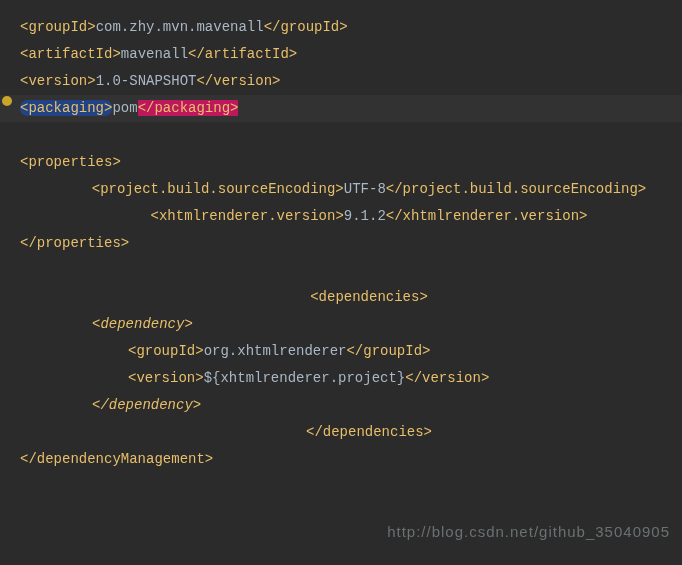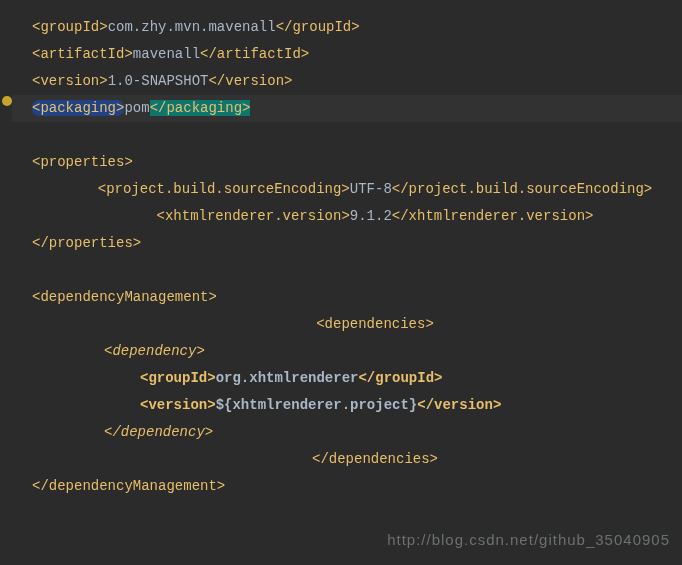--- a/index.html
+++ b/index.html
@@ -8,42 +8,42 @@
       font-family: 'Courier New', Consolas, monospace;
       font-size: 14px;
       line-height: 27px;
       color: #a9b7c6;
       padding: 14px 0;
       width: 682px;
       height: 565px;
       overflow: hidden;
       position: relative;
     }
-    .line { padding-left: 20px; white-space: pre; margin-left: 12px; }
+    .line { padding-left: 20px; white-space: pre; }
     .tag { color: #e8bf6a; }
     .text { color: #a9b7c6; }
     .indent1 { padding-left: 56px; text-align: center; }
     .indent2 { padding-left: 92px; font-style: italic; }
-    .indent3 { padding-left: 128px; font-weight: bold; }
+    .indent3 { padding-left: 128px; }
     .hl-line { background: #323232; display: inline-block; width: 100%; }
     .sel { background: #214283; border-radius: 7px; }
-    .sel2 { background: #0f766e; text-align: center; }
+    .sel2 { background: #be185d; text-align: center; }
     .gutter-mark {
       position: absolute;
       left: 2px;
       top: 96px;
       width: 10px;
       height: 10px;
       background: #c9a52c;
       border-radius: 50%;
     }
     .watermark {
       position: absolute;
       right: 12px;
-      bottom: 12px;
+      bottom: 20px;
       color: #6b7073;
       font-size: 15px;
       letter-spacing: 1px;
       font-family: sans-serif;
     }
     .blank { height: 27px; }
   </style>
 </head>
 <body>
 
@@ -64,21 +64,20 @@
 <div class="line"><span class="tag">&lt;properties&gt;</span></div>
 
 <div class="line indent1"><span class="tag">&lt;project.build.sourceEncoding&gt;</span><span class="text">UTF-8</span><span class="tag">&lt;/project.build.sourceEncoding&gt;</span></div>
 
 <div class="line indent1"><span class="tag">&lt;xhtmlrenderer.version&gt;</span><span class="text">9.1.2</span><span class="tag">&lt;/xhtmlrenderer.version&gt;</span></div>
 
 <div class="line"><span class="tag">&lt;/properties&gt;</span></div>
 
 <div class="blank"></div>
 
-<div class="line"><span class="tag">&lt;dependencyManagement&gt;</span></div>
 
 <div class="line indent1"><span class="tag">&lt;dependencies&gt;</span></div>
 
 <div class="line indent2"><span class="tag">&lt;dependency&gt;</span></div>
 
 <div class="line indent3"><span class="tag">&lt;groupId&gt;</span><span class="text">org.xhtmlrenderer</span><span class="tag">&lt;/groupId&gt;</span></div>
 
 
 <div class="line indent3"><span class="tag">&lt;version&gt;</span><span class="text">${xhtmlrenderer.project}</span><span class="tag">&lt;/version&gt;</span></div>
 

